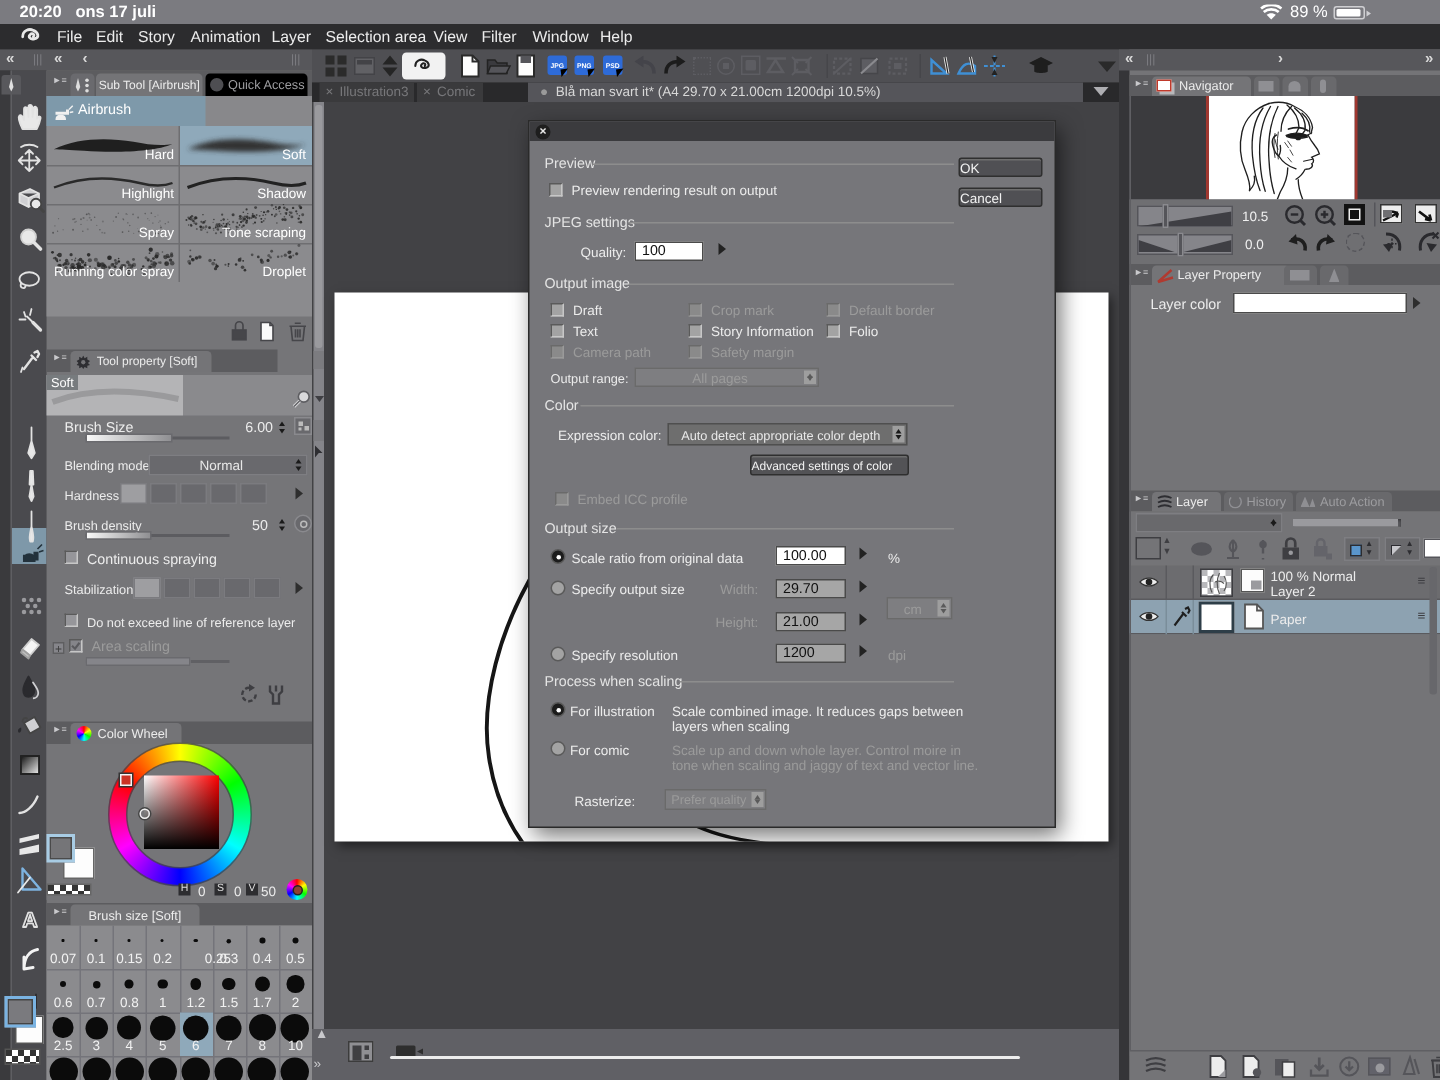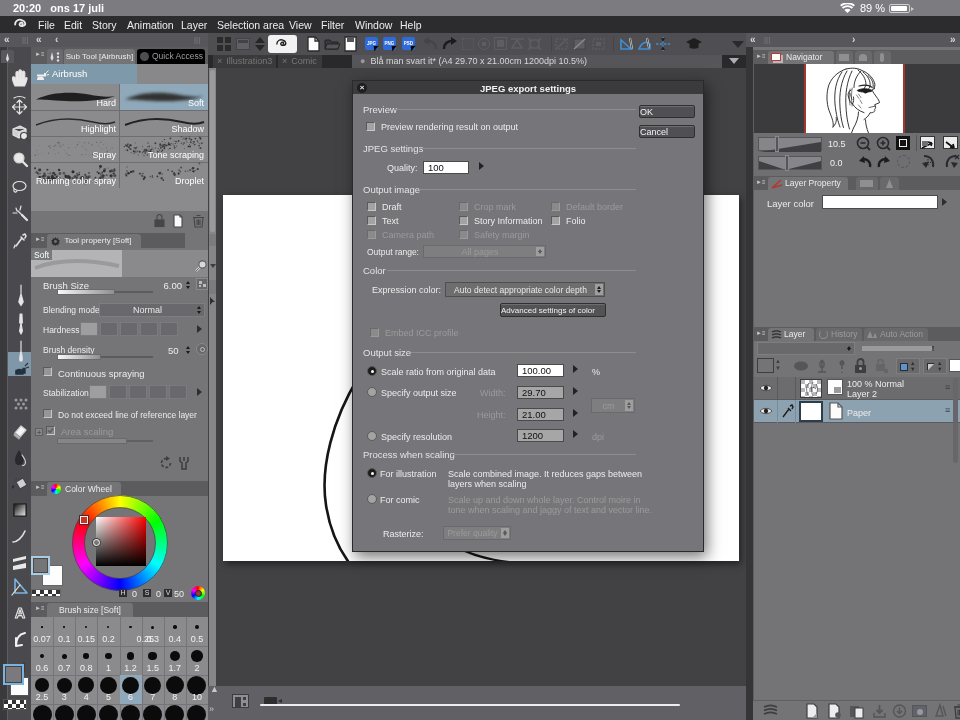--- a/index.html
+++ b/index.html
@@ -1147,21 +1147,21 @@
       </svg>
     <svg class="abs" style="left:190px;top:20px;" width="17" height="17">
         <path d="M13 3 C6 3 3 8 4 14" fill="none" stroke="#2a2a2e" stroke-width="2"></path>
         <path d="M15 10 L11 15 L8 9 Z" fill="#2a2a2e"></path>
         <path d="M12 2 L16 6 M16 2 L12 6" stroke="#2a2a2e" stroke-width="1.4"></path>
       </svg>
   </div>
 
   <div class="abs" style="left:7px;top:143px;width:207px;height:14px;background:#5c5c5f;">
     <div class="txt" style="left:3px;top:3px;color:#c9c9cc;font-size:6px;">►≡</div>
-    <div class="abs" style="left:15px;top:1px;width:80px;height:13px;background:#747477;border-radius:3px 3px 0 0;color:#ececec;font-size:8.5px;line-height:13px;">
+    <div class="abs" style="left:15px;top:1px;width:92px;height:13px;background:#747477;border-radius:3px 3px 0 0;color:#ececec;font-size:8.5px;line-height:13px;">
       <svg class="abs" style="left:3px;top:2px;" width="12" height="10">
           <path d="M1 9 L10 1 M1 9 L11 6" stroke="#b03a30" stroke-width="1.6" fill="none"></path>
         </svg>
       <span style="margin-left:17px;">Layer Property</span></div>
     <div class="abs" style="left:103px;top:1px;width:22px;height:13px;background:#69696c;border-radius:3px 3px 0 0;">
         <span class="abs" style="left:4px;top:3px;width:13px;height:7px;background:#8f8f93;"></span>
       </div>
     <div class="abs" style="left:127px;top:1px;width:19px;height:13px;background:#69696c;border-radius:3px 3px 0 0;">
         <span class="abs" style="left:6px;top:2px;width:7px;height:9px;background:#8f8f93;clip-path:polygon(50% 0,100% 100%,0 100%);"></span>
       </div>
@@ -1306,21 +1306,20 @@
         <path d="M1 4 L12 4 M4.5 2 L8.5 2 M5 6.5 L5 12.5 M6.5 6.5 L6.5 12.5 M8 6.5 L8 12.5" stroke="#3e3e42" stroke-width="1.1" fill="none"></path>
       </svg>
   </div>
 
 </div>
 
 <div class="abs" style="left:352px;top:80px;width:352px;height:472px;background:#76767a;border:1px solid #2a2a2a;box-shadow:3px 5px 14px rgba(0,0,0,0.55);" id="dialog">
 
   <div class="abs" style="left:0;top:0;width:350px;height:13px;background:#3b3b3e;">
     <div class="abs" style="left:4px;top:1.5px;width:10px;height:10px;border-radius:50%;background:#1e1e1e;color:#e8e8e8;font-size:8px;line-height:10px;text-align:center;font-weight:bold;">×</div>
-    <div class="abs" style="left:0;top:1.5px;width:350px;text-align:center;color:#f0f0f0;font-size:9.5px;font-weight:bold;">JPEG export settings</div>
   </div>
 
   <div class="btn" style="left:286px;top:24px;width:56px;height:13px;line-height:12px;">OK</div>
   <div class="btn" style="left:286px;top:44px;width:56px;height:13px;line-height:12px;">Cancel</div>
 
   <div class="sect" style="left:10px;top:23px;">Preview</div>
   <div class="sline" style="left:42px;top:28px;width:241px;"></div>
   <div class="cb" style="left:13px;top:41px;"></div>
   <div class="txt" style="left:28px;top:41px;">Preview rendering result on output</div>
 

